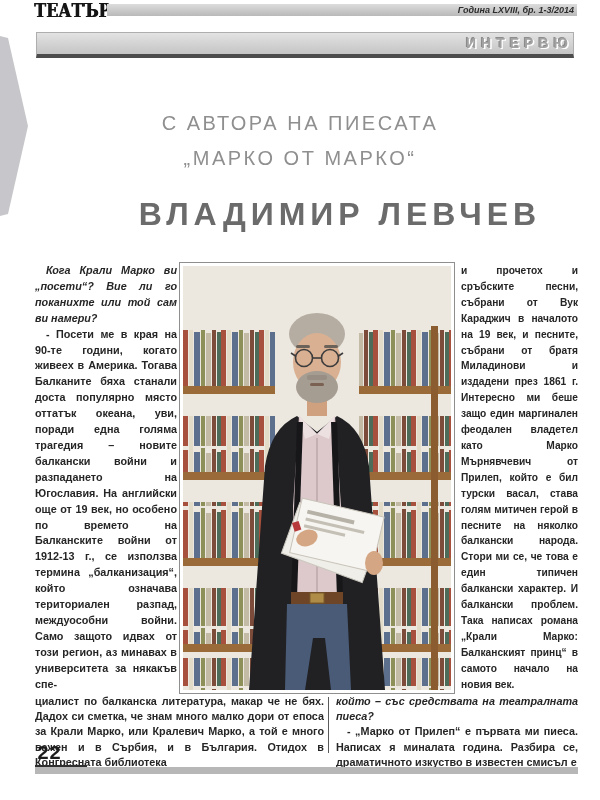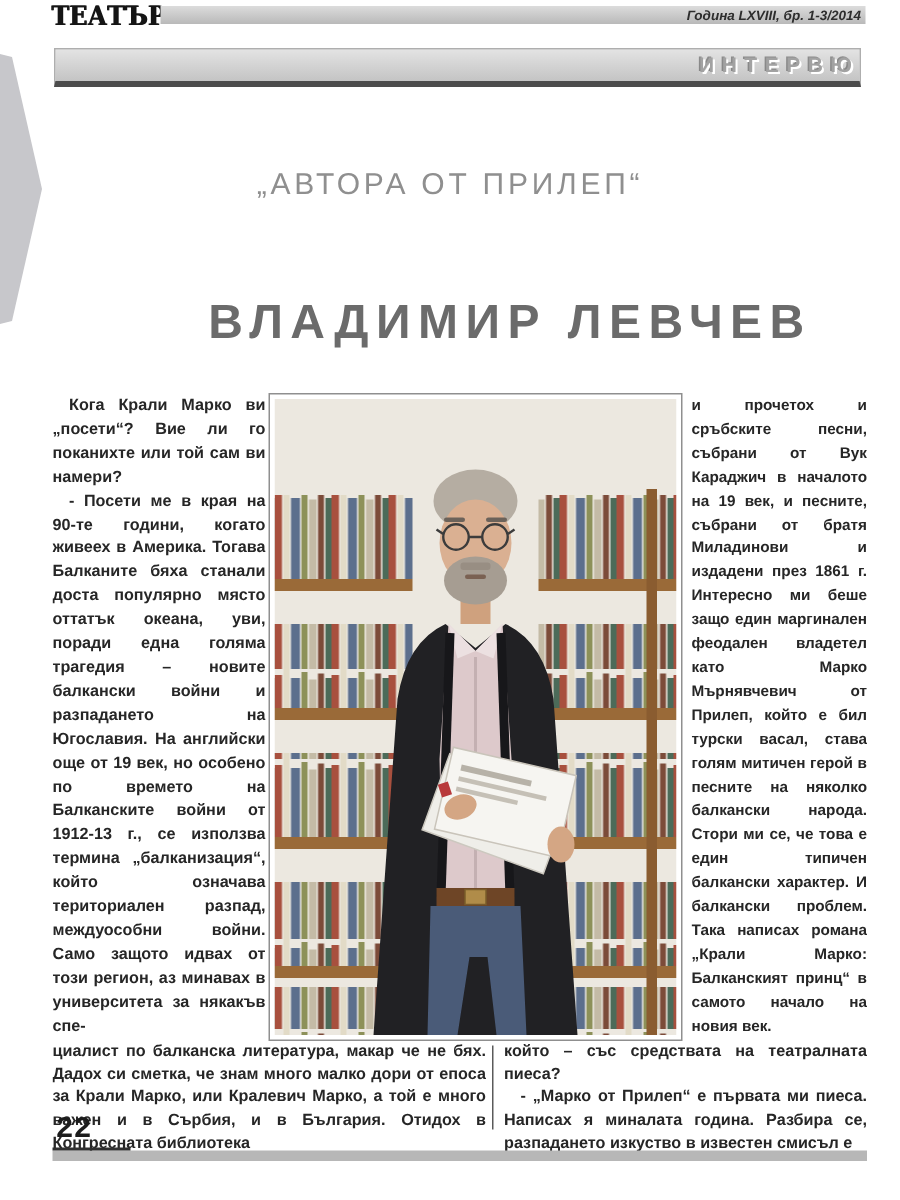--- a/index.html
+++ b/index.html
@@ -41,21 +41,21 @@
   }
   .title{
     position:absolute;left:0;top:196px;width:600px;text-align:center;
     font-size:32px;font-weight:bold;color:#6b6b6b;letter-spacing:5px;padding-left:40px;
   }
   
   .col{
     position:absolute;font-weight:bold;color:#262626;text-align:justify;overflow:hidden;
   }
   .col p{margin:0;}
-  .q{}
+  .q{font-style:italic;}
   .indent{text-indent:11px;}
   #col-left{left:35px;top:263px;width:142px;height:429px;font-size:10.8px;line-height:15.9px;}
   #col-right{left:461px;top:263px;width:117px;height:429px;font-size:10.2px;line-height:15.9px;}
   #col-bl{left:35px;top:694px;width:289px;height:77px;font-size:10.8px;line-height:15.2px;}
   #col-br{left:336px;top:694px;width:242px;height:77px;font-size:10.8px;line-height:15.2px;}
   .vdiv{position:absolute;left:328px;top:697px;width:1px;height:56px;background:#5a5a5a;}
   
   .photo{
     position:absolute;left:179px;top:262px;background:#ffffff;
     border:1px solid #8f8f8f;padding:3px;line-height:0;
@@ -80,21 +80,22 @@
 
   <svg class="chevron" width="30" height="184" viewBox="0 0 30 184">
     <polygon points="0,2 8,4 28,92 8,180 0,182" fill="#c7c7cb"></polygon>
   </svg>
 
   <div class="banner">
     <span class="banner-label">ИНТЕРВЮ</span>
   </div>
 
   <div class="subtitle">
-    <div>„АВТОРА ОТ ПРИЛЕП“</div>
+    <div>С АВТОРА НА ПИЕСАТА</div>
+    <div>„МАРКО ОТ МАРКО“</div>
   </div>
   <div class="title">ВЛАДИМИР ЛЕВЧЕВ</div>
 
   <div class="col" id="col-left">
     <p class="q indent">Кога Крали Марко ви „посети“? Вие ли го поканихте или той сам ви намери?</p>
     <p class="indent">- Посети ме в края на 90-те години, когато живеех в Америка. Тогава Балканите бяха станали доста популярно място оттатък океана, уви, поради една голяма трагедия – новите балкански войни и разпадането на Югославия. На английски още от 19 век, но особено по времето на Балканските войни от 1912-13 г., се използва термина „балканизация“, който означава териториален разпад, междуособни войни. Само защото идвах от този регион, аз минавах в университета за някакъв спе-</p>
   </div>
 
   <div class="photo">
     <svg width="268" height="424" viewBox="0 0 268 424">
@@ -183,20 +184,20 @@
     <p>и прочетох и сръбските песни, събрани от Вук Караджич в началото на 19 век, и песните, събрани от братя Миладинови и издадени през 1861 г. Интересно ми беше защо един маргинален феодален владетел като Марко Мърнявчевич от Прилеп, който е бил турски васал, става голям митичен герой в песните на няколко балкански народа. Стори ми се, че това е един типичен балкански характер. И балкански проблем. Така написах романа „Крали Марко: Балканският принц“ в самото начало на новия век.</p>
 
   </div>
 
   <div class="col" id="col-bl">
     <p>циалист по балканска литература, макар че не бях. Дадох си сметка, че знам много малко дори от епоса за Крали Марко, или Кралевич Марко, а той е много важен и в Сърбия, и в България. Отидох в Конгресната библиотека</p>
   </div>
   <div class="vdiv"></div>
   <div class="col" id="col-br">
     <p class="q">който – със средствата на театралната пиеса?</p>
-    <p class="indent">- „Марко от Прилеп“ е първата ми пиеса. Написах я миналата година. Разбира се, разпадането изкуство в известен смисъл е</p>
+    <p class="indent">- „Марко от Прилеп“ е първата ми пиеса. Написах я миналата година. Разбира се, драматичното изкуство в известен смисъл е</p>
   </div>
 
   <div class="footer-bar"></div>
   <div class="page-underline"></div>
   <div class="page-number">22</div>
 
 </div>
 
 </body></html>

